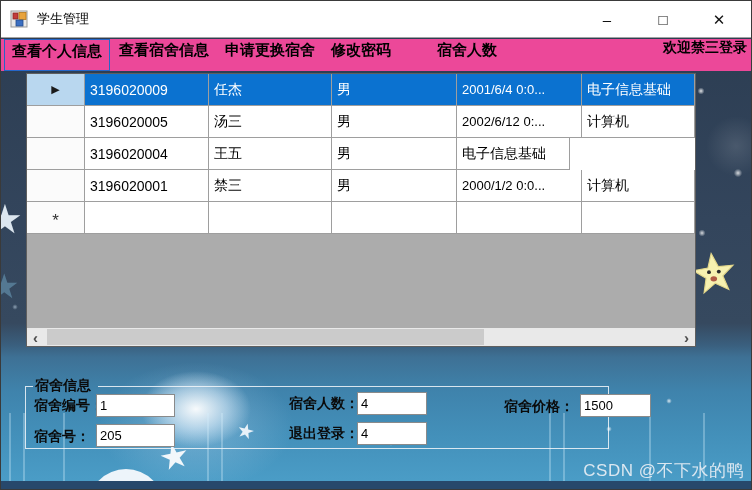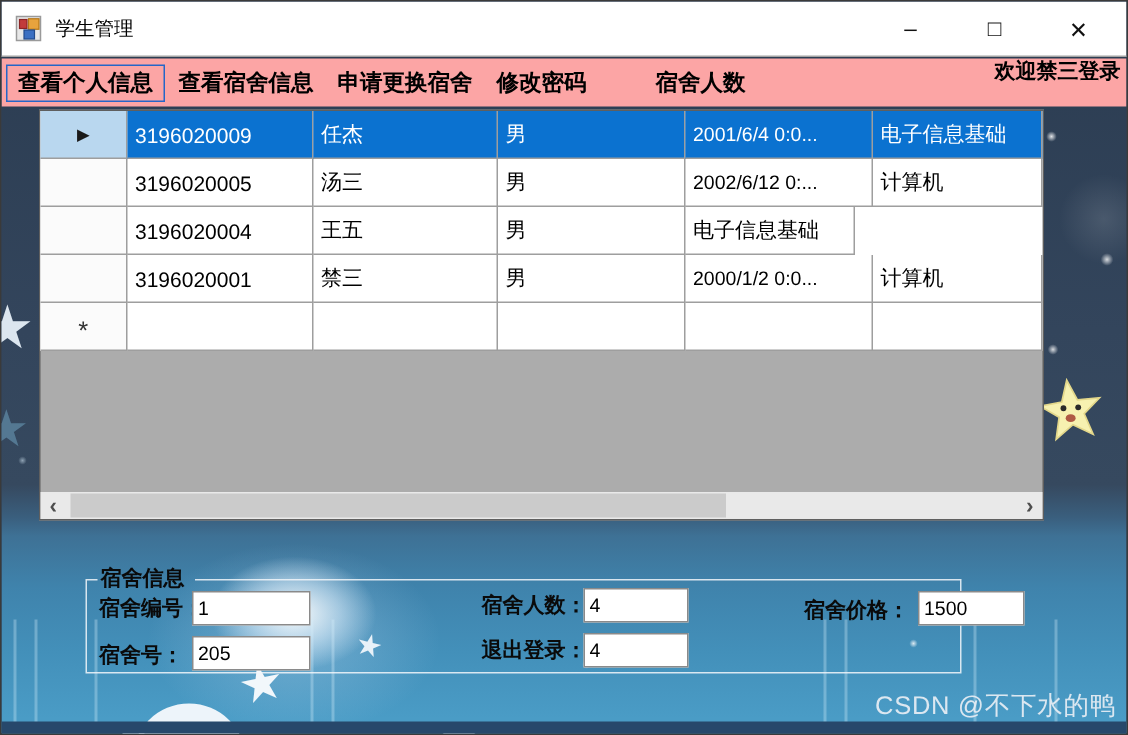--- a/index.html
+++ b/index.html
@@ -29,21 +29,21 @@
   .bottom-strip { position:absolute; left:0; right:0; bottom:0; height:8px; background:#27486b; z-index:1; }
 
   
   .titlebar { position:absolute; top:0; left:0; right:0; height:37px; background:#ffffff; border-bottom:1px solid #a3a3a3; display:flex; align-items:center; z-index:5; }
   .app-icon { width:18px; height:18px; margin-left:9px; }
   .title-text { margin-left:9px; font-size:13px; color:#000; }
   .win-controls { position:absolute; right:4px; top:0; height:37px; display:flex; }
   .win-btn { width:56px; height:37px; display:flex; align-items:center; justify-content:center; font-size:15px; color:#111; cursor:default; }
 
   
-  .menubar { position:absolute; top:38px; left:0; right:0; height:32px; background:#fca5a5; display:flex; align-items:center; z-index:5; font-weight:600; font-size:15px; color:#000; }
+  .menubar { position:absolute; top:38px; left:0; right:0; height:32px; background:#ec4899; display:flex; z-index:5; font-weight:600; font-size:15px; color:#000; }
   .menu-item { padding:2px 7px; margin-left:2px; white-space:nowrap; }
   .menu-item.focused { border:1px solid #2566c8; margin-left:3px; }
   .menu-item.gap { margin-left:32px; }
   .welcome { position:absolute; right:4px; top:0px; font-size:14px; font-weight:600;margin-left:22px; }
 
   
   .grid { position:absolute; left:25px; top:72px; width:670px; height:274px; background:#acacac; border:1px solid #5f5f5f; z-index:4; font-size:14px; color:#000; }
   .grow { display:flex; height:32px; background:#fff; }
   .gcell { border-right:1px solid #9e9e9e; border-bottom:1px solid #9e9e9e; padding:0 5px; display:flex; align-items:center; overflow:hidden; white-space:nowrap; }
   .c-hdr { width:58px; background:#fbfbfb; justify-content:center; }
@@ -52,21 +52,21 @@
   .grow.selected .c-hdr { background:#b9d7ef; color:#000; }
   .marker-current { font-size:11px; color:#1a1a1a; }
   .marker-new { font-size:17px; color:#333; margin-top:6px; }
 
   .hscroll { position:absolute; left:0; right:0; bottom:0; height:18px; background:#e9e9e9; z-index:5; }
   .sb-arrow { position:absolute; top:0; width:17px; height:18px; display:flex; align-items:center; justify-content:center; color:#4d4d4d; font-size:15px; font-weight:700; }
   .sb-left { left:0; } .sb-right { right:0; }
   .sb-thumb { position:absolute; left:20px; width:437px; top:1px; height:16px; background:#cbcbcb; }
 
   
-  .groupbox { position:absolute; left:56px; top:385px; width:584px; height:63px; border:1px solid rgba(243,247,250,.85); border-top:none; z-index:6; }
+  .groupbox { position:absolute; left:24px; top:385px; width:584px; height:63px; border:1px solid rgba(243,247,250,.85); border-top:none; z-index:6; }
   .gb-top-a { position:absolute; top:0; left:0; width:7px; border-top:1px solid rgba(243,247,250,.85); }
   .gb-top-b { position:absolute; top:0; left:72px; right:0; border-top:1px solid rgba(243,247,250,.85); }
   .gb-title { position:absolute; top:-8px; left:9px; font-size:14px; font-weight:700; color:#0a0a0a; line-height:1; }
   .fld-label { position:absolute; font-size:14px; font-weight:700; color:#0a0a0a; white-space:nowrap; }
   .fld-input { position:absolute; height:23px; border:1px solid #8a8a8a; background:#fff; font-size:13px; padding:0 3px; font-family:"Liberation Sans", sans-serif; }
 
   
   .cute-star { position:absolute; left:690px; top:250px; z-index:1; }
 
   .watermark { position:absolute; right:7px; bottom:7px; z-index:7; font-size:17px; color:rgba(232,238,244,.92); letter-spacing:.5px; }

